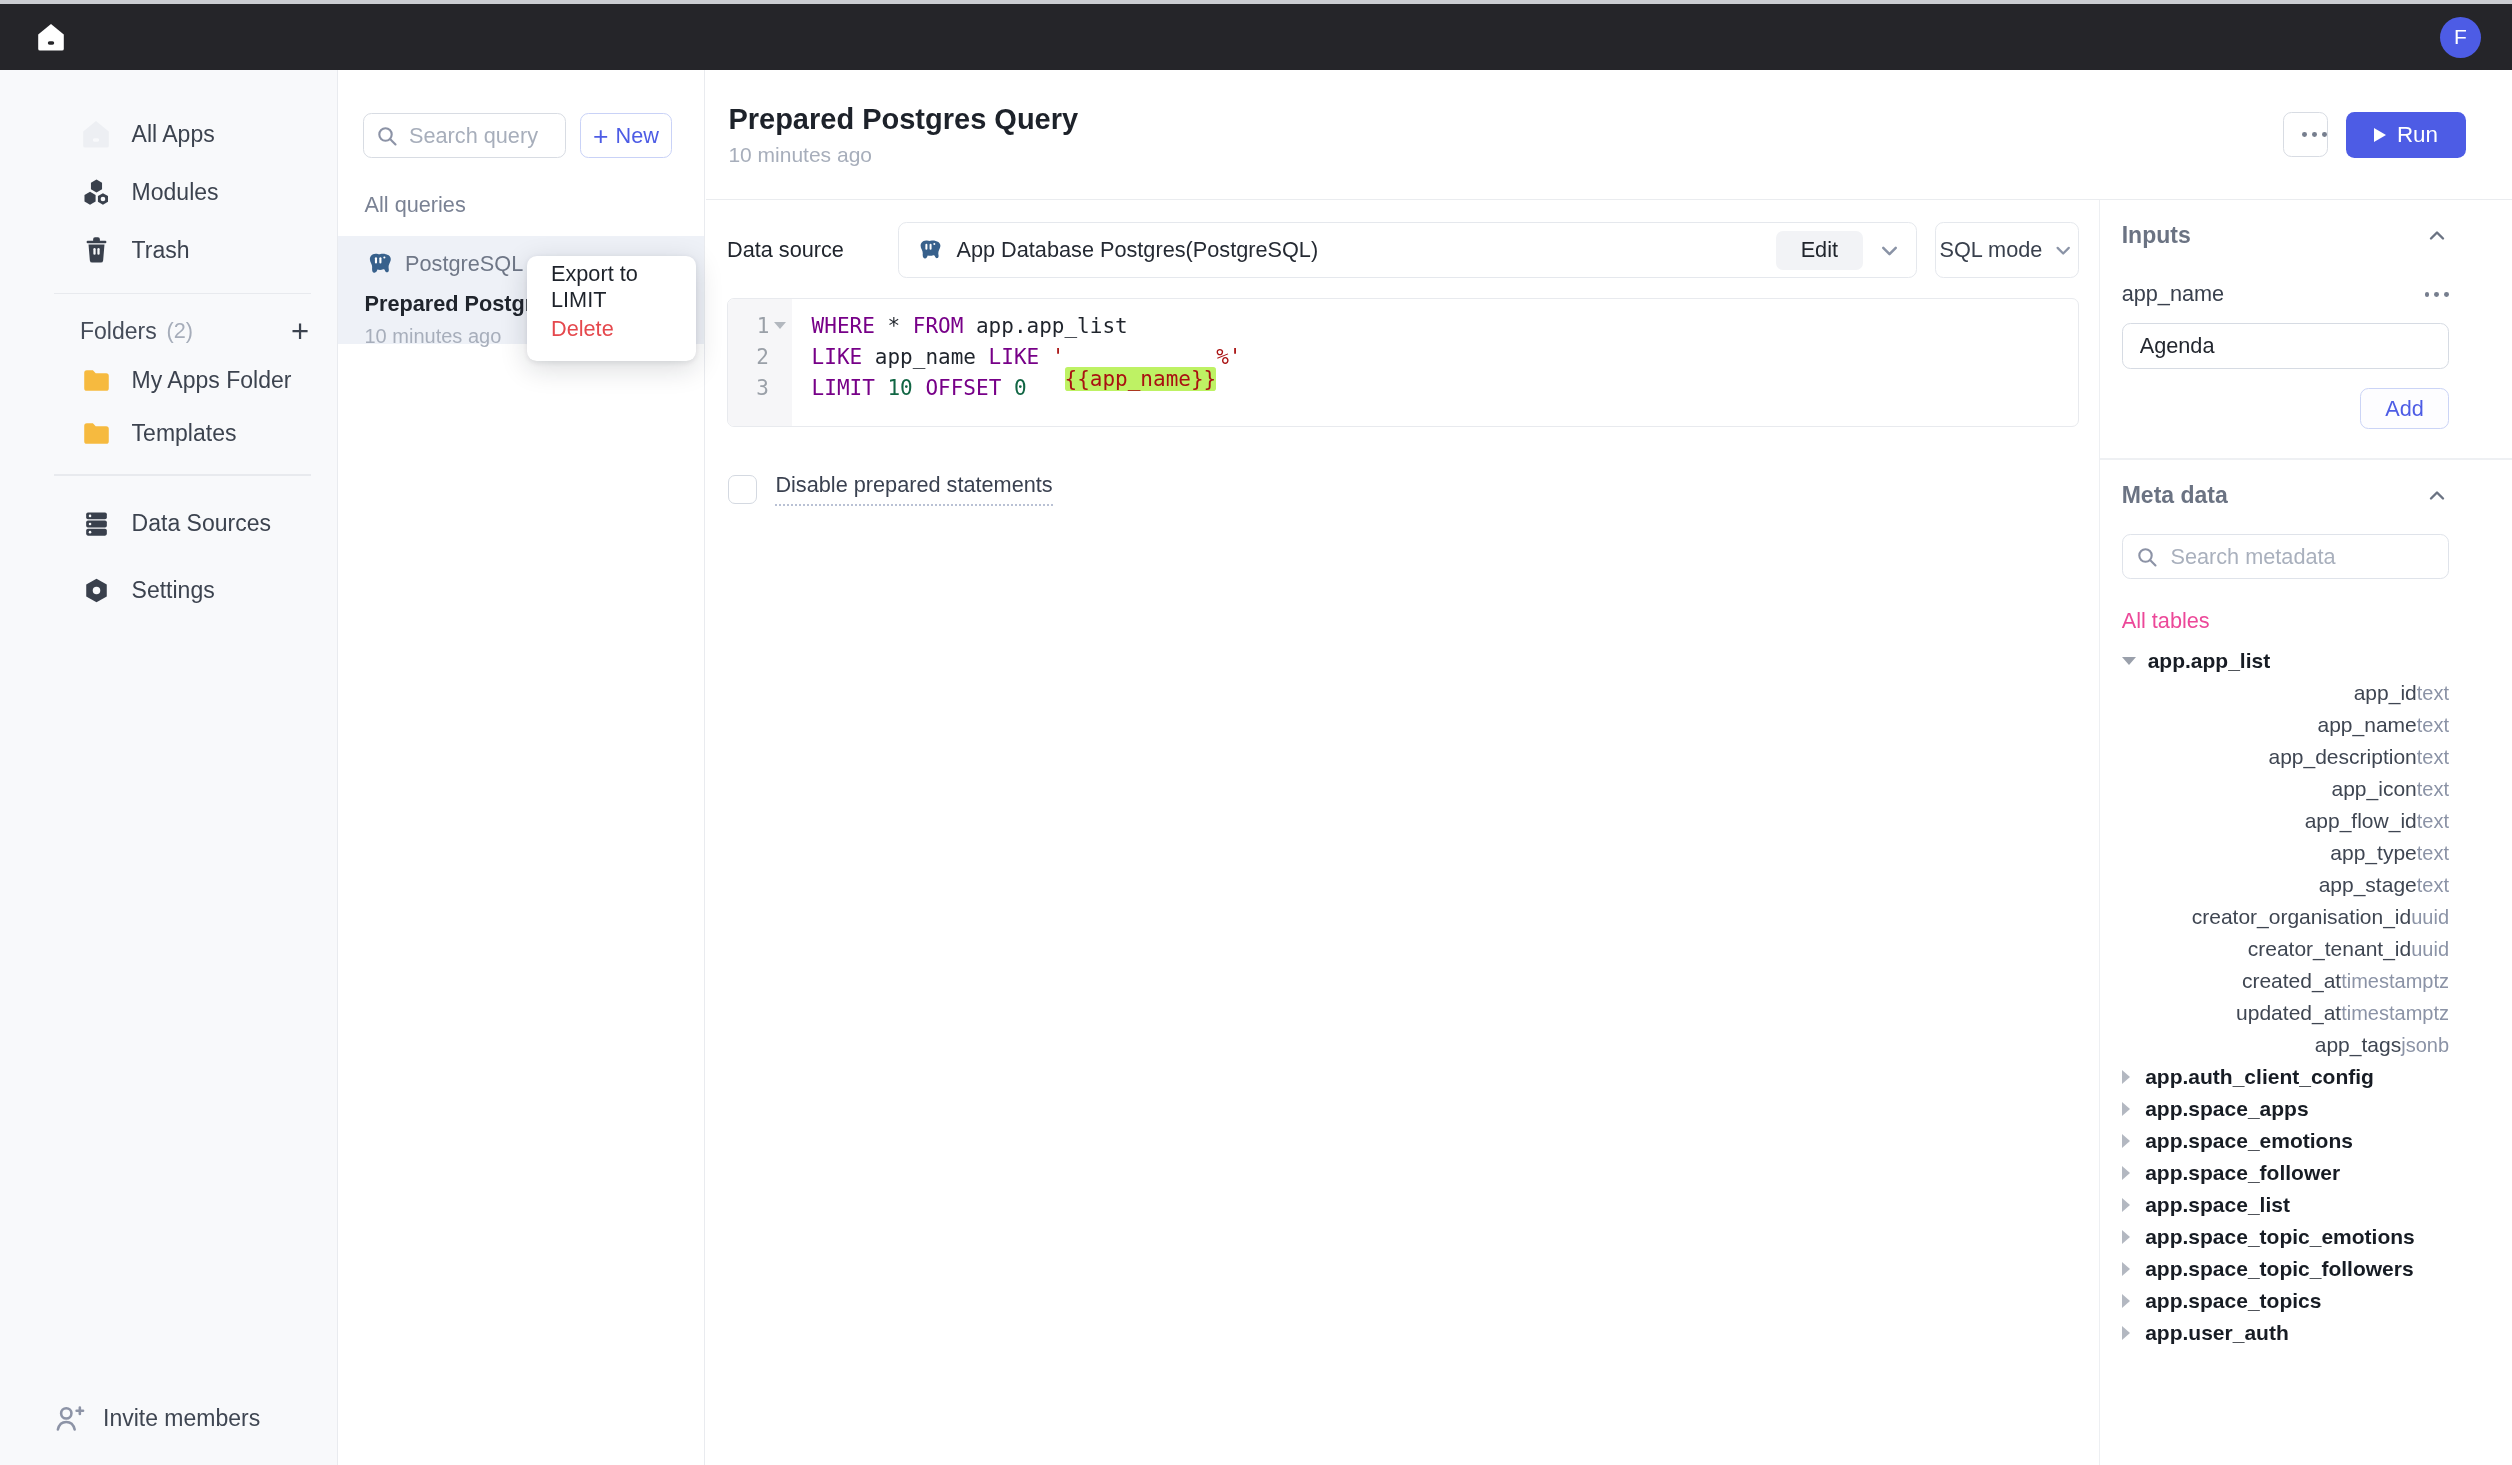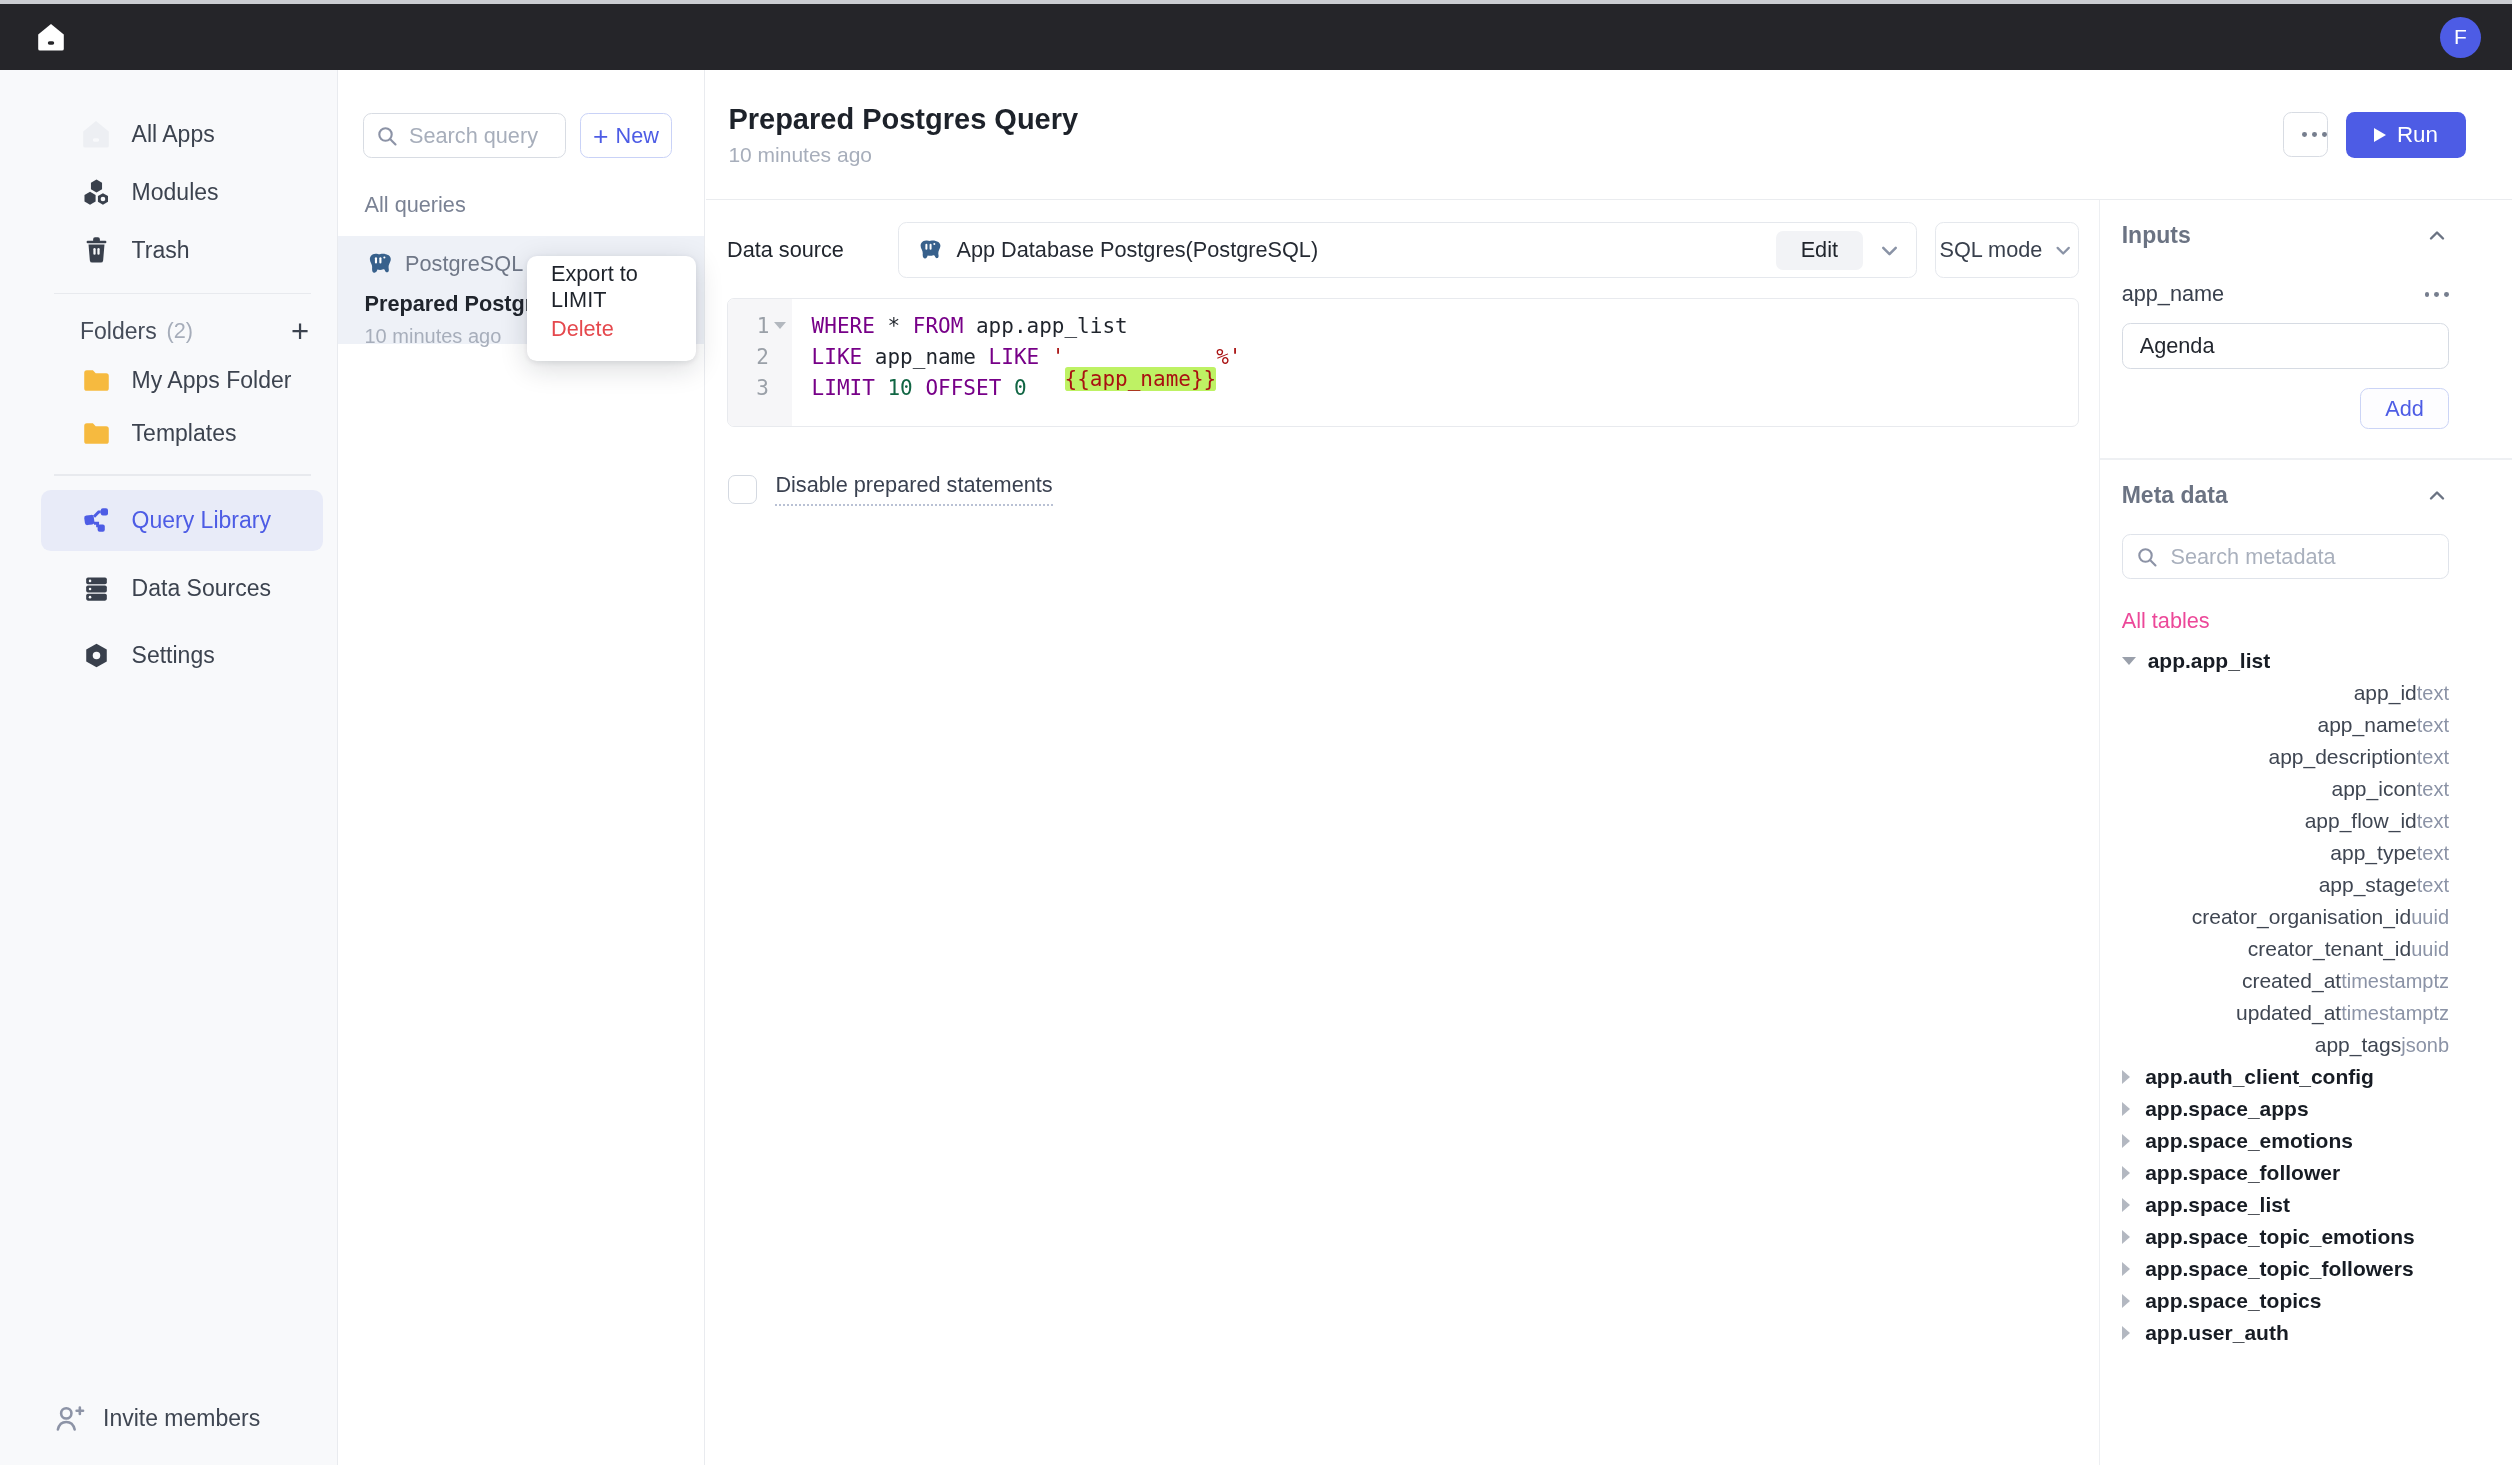--- a/index.html
+++ b/index.html
@@ -221,31 +221,20 @@
     <span class="ico">
       <svg viewBox="0 0 24 24" width="31" height="31">
           <path fill="#F6BA3F" d="M2.5 6A2 2 0 014.5 4h4.7l2.2 2.3h8.1a2 2 0 012 2V18a2 2 0 01-2 2h-15a2 2 0 01-2-2z"></path>
         </svg>
     </span>
     <span>Templates</span>
   </div>
 
   <div class="side-divider"></div>
 
-  <div class="nav2-item selected">
-    <span class="ico">
-      <svg viewBox="0 0 24 24" width="32" height="32" fill="none" stroke="#4D5CE5" stroke-width="2.2">
-        <rect x="3.4" y="8.4" width="7.2" height="7.2" rx="1.8" fill="#4D5CE5" stroke="none" transform="rotate(-8 7 12)"></rect>
-        <rect x="15.6" y="3.2" width="5.4" height="5.4" rx="1.5" fill="#4D5CE5" stroke="none"></rect>
-        <rect x="13.2" y="15.4" width="5.4" height="5.4" rx="1.5" fill="#4D5CE5" stroke="none"></rect>
-        <path d="M10.5 9.5L14 5.9h1.6M10.5 14.5h2.7v2.9"></path>
-      </svg>
-    </span>
-    <span>Query Library</span>
-  </div>
   <div class="nav2-item">
     <span class="ico">
       <svg viewBox="0 0 24 24" width="31" height="31">
           <g fill="#39404C">
             <rect x="4" y="3.4" width="16" height="5.4" rx="1.4"></rect>
             <rect x="4" y="9.7" width="16" height="5.4" rx="1.4"></rect>
             <rect x="4" y="16" width="16" height="5.4" rx="1.4"></rect>
           </g>
           <g fill="#F8F9FB">
             <circle cx="7" cy="6.1" r="1"></circle>

